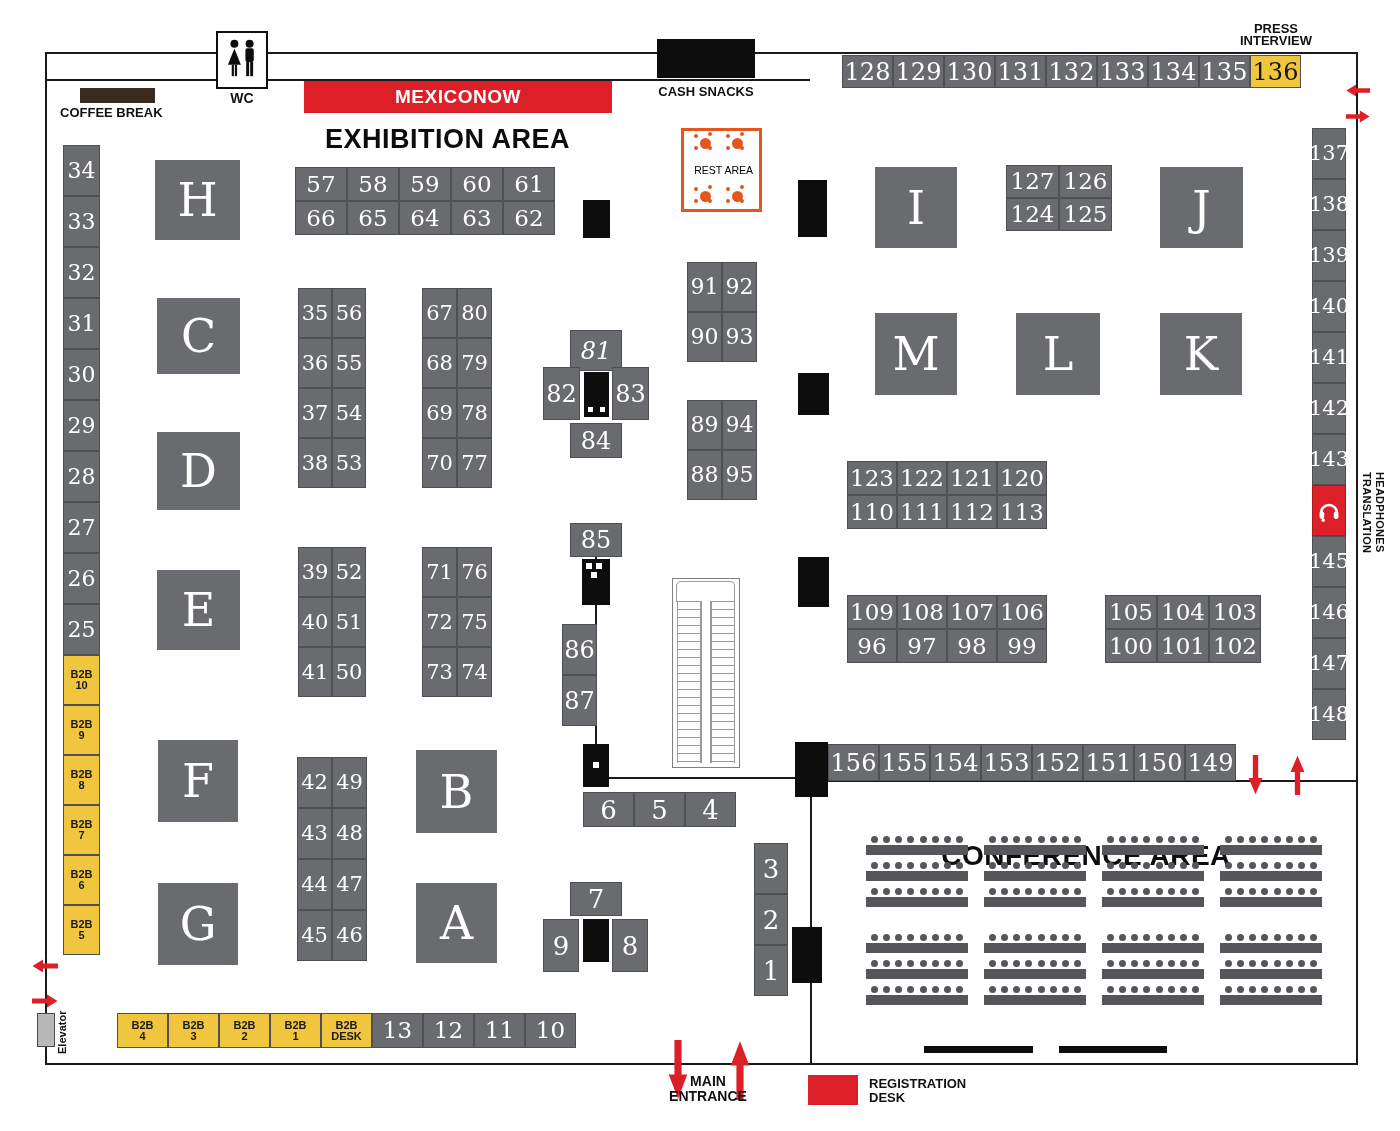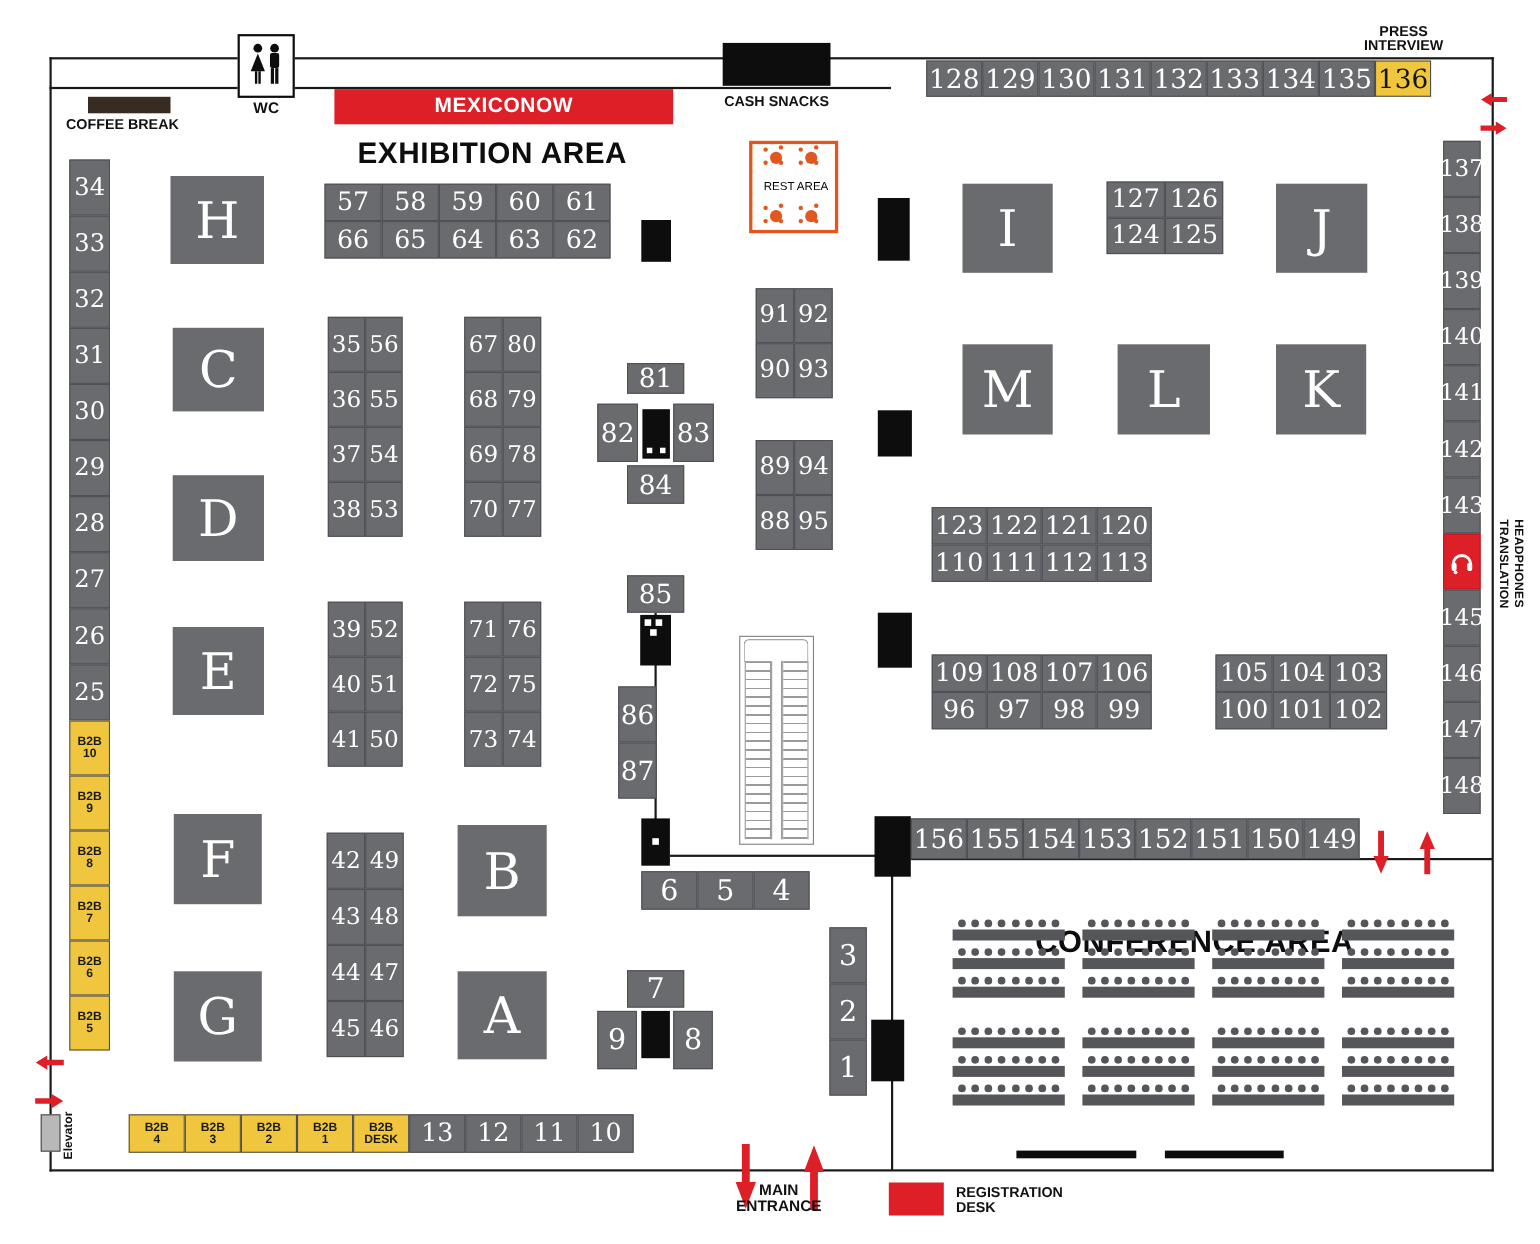--- a/index.html
+++ b/index.html
@@ -346,21 +346,21 @@
       <div class="cell">6</div>
       <div class="cell">5</div>
       <div class="cell">4</div>
     </div>
   <div class="grid" style="left:754px;top:843px;grid-template-columns:repeat(1,34px);grid-auto-rows:51px;--fs:26px;">
       <div class="cell">3</div>
       <div class="cell">2</div>
       <div class="cell">1</div>
     </div>
 
-  <div class="cell single" style="left:570px;top:330px;width:52px;height:28px;--fs:24px;box-sizing:border-box;">81</div>
+  <div class="cell single" style="left:570px;top:330px;width:52px;height:41px;--fs:24px;box-sizing:border-box;font-style:italic;">81</div>
   <div class="cell single" style="left:543px;top:367px;width:37px;height:53px;--fs:24px;box-sizing:border-box;">82</div>
   <div class="cell single" style="left:612px;top:367px;width:37px;height:53px;--fs:24px;box-sizing:border-box;">83</div>
   <div class="cell single" style="left:570px;top:423px;width:52px;height:35px;--fs:24px;box-sizing:border-box;">84</div>
   <div class="cell single" style="left:570px;top:523px;width:52px;height:34px;--fs:24px;box-sizing:border-box;">85</div>
   <div class="cell single" style="left:562px;top:624px;width:35px;height:51px;--fs:24px;box-sizing:border-box;">86</div>
   <div class="cell single" style="left:562px;top:675px;width:35px;height:51px;--fs:24px;box-sizing:border-box;">87</div>
   <div class="cell single" style="left:570px;top:882px;width:52px;height:34px;--fs:26px;box-sizing:border-box;">7</div>
   <div class="cell single" style="left:543px;top:919px;width:36px;height:53px;--fs:26px;box-sizing:border-box;">9</div>
   <div class="cell single" style="left:612px;top:919px;width:36px;height:53px;--fs:26px;box-sizing:border-box;">8</div>
 

